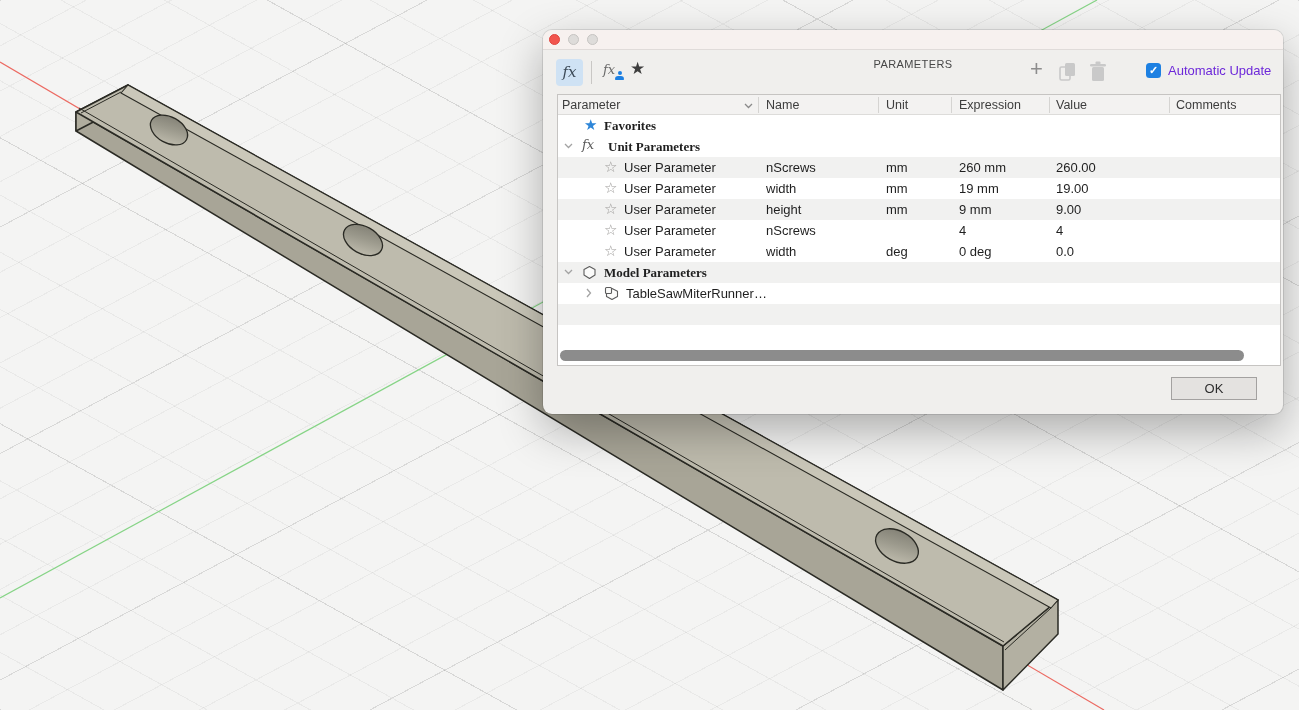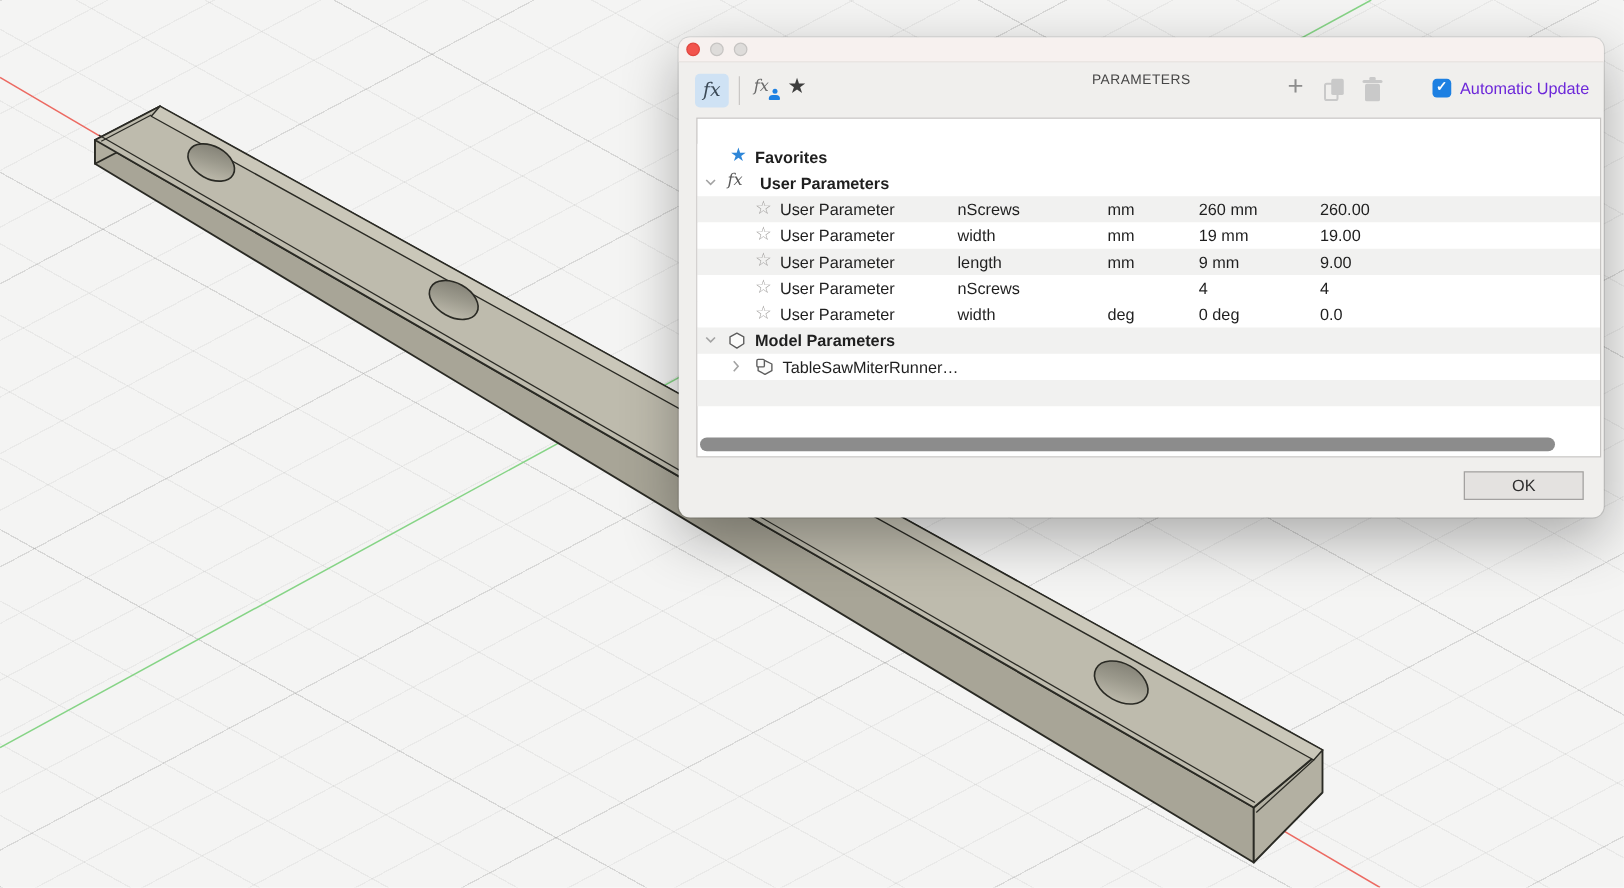--- a/index.html
+++ b/index.html
@@ -68,31 +68,31 @@
   .ptable { position:absolute; left:14px; top:64px; width:724px; height:272px;
     background:#fff; border:1px solid #c6c4c2; }
   .thead { position:absolute; left:0; top:0; right:0; height:20px;
     background:#f3f2f1; border-bottom:1px solid #dddcda; }
   .th { position:absolute; top:0; height:20px; line-height:20px;
     font-size:12.5px; color:#3d3d3d; }
   .hsep { position:absolute; top:2px; width:1px; height:16px; background:#d5d4d2; }
   .trow { position:absolute; left:0; right:0; height:21px; }
   .cell { position:absolute; top:0; height:21px; line-height:21px;
     font-size:13px; color:#1f1f1f; white-space:nowrap; }
-  .grp { font-weight:bold; }
+  .grp { font-weight:bold;font-family:Liberation Serif, serif; }
   .row-star { position:absolute; top:0; height:21px; line-height:20px;
     font-size:15px; color:#9e9c9a; }
   .row-star.fav { color:#2e86d8; font-size:15px; }
   .chev { position:absolute; top:7px; }
   .row-fx { position:absolute; top:1px; }
   .rico { position:absolute; top:3px; }
   .hscroll { position:absolute; left:2px; top:255px; width:684px; height:11px;
     background:#8c8c8c; border-radius:5.5px; }
 
-  .ok-btn { position:absolute; left:628px; top:347px; width:96px; height:23px;
+  .ok-btn { position:absolute; left:628px; top:347px; width:86px; height:23px;
     background:#e4e2e0; border:1px solid #a3a1a0; font-size:13px; color:#2e2e2e;
     font-family:"Liberation Sans",sans-serif; }
 </style>
 </head>
 <body>
 
 <div class="viewport">
   <svg width="1299" height="710" viewBox="0 0 1299 710">
     <defs>
       <linearGradient id="holeGrad" x1="0" y1="0" x2="0.35" y2="1">
@@ -154,32 +154,48 @@
       <rect x="3" y="6" width="12" height="14" rx="1.5" fill="#c9c9c9"></rect>
       <rect x="1" y="3" width="16" height="2.4" rx="1.2" fill="#c9c9c9"></rect>
       <rect x="6.5" y="0.5" width="5" height="3" rx="1" fill="#c9c9c9"></rect>
     </svg>
     <div class="cb">✓</div>
     <div class="cb-label">Automatic Update</div>
   </div>
 
   <div class="ptable">
 
+    <div class="thead">
+      <div class="th" style="left:4px">Parameter</div>
+      <svg class="chev" style="left:186px;top:8px" width="9" height="6">
+        <polyline points="1,1 4.5,4.5 8,1" fill="none" stroke="#8a8a8a" stroke-width="1.3"></polyline>
+      </svg>
+      <div class="hsep" style="left:200px"></div>
+      <div class="th" style="left:208px">Name</div>
+      <div class="hsep" style="left:320px"></div>
+      <div class="th" style="left:328px">Unit</div>
+      <div class="hsep" style="left:393px"></div>
+      <div class="th" style="left:401px">Expression</div>
+      <div class="hsep" style="left:491px"></div>
+      <div class="th" style="left:498px">Value</div>
+      <div class="hsep" style="left:611px"></div>
+      <div class="th" style="left:618px">Comments</div>
+    </div>
 
     <div class="trow" style="top:20px;background:#fff">
       <span class="row-star fav" style="left:26px">★</span>
       <span class="cell grp" style="left:46px">Favorites</span>
     </div>
 
     <div class="trow" style="top:41px;background:#fff">
       <svg class="chev" style="left:6px" width="9" height="6">
         <polyline points="1,1 4.5,4.5 8,1" fill="none" stroke="#a3a3a3" stroke-width="1.3"></polyline>
       </svg>
       <span class="row-fx fx-glyph" style="left:24px;font-size:13px;color:#5a5a5a">fx</span>
-      <span class="cell grp" style="left:50px">User Parameters</span>
+      <span class="cell grp" style="left:50px">Unit Parameters</span>
     </div>
 
     <div class="trow" style="top:62px;background:#f1f1f0">
       <span class="row-star" style="left:46px">☆</span>
       <span class="cell" style="left:66px">User Parameter</span>
       <span class="cell" style="left:208px">nScrews</span>
       <span class="cell" style="left:328px">mm</span>
       <span class="cell" style="left:401px">260 mm</span>
       <span class="cell" style="left:498px">260.00</span>
       <span class="cell" style="left:618px"></span>
@@ -189,21 +205,21 @@
       <span class="cell" style="left:66px">User Parameter</span>
       <span class="cell" style="left:208px">width</span>
       <span class="cell" style="left:328px">mm</span>
       <span class="cell" style="left:401px">19 mm</span>
       <span class="cell" style="left:498px">19.00</span>
       <span class="cell" style="left:618px"></span>
     </div>
     <div class="trow" style="top:104px;background:#f1f1f0">
       <span class="row-star" style="left:46px">☆</span>
       <span class="cell" style="left:66px">User Parameter</span>
-      <span class="cell" style="left:208px">length</span>
+      <span class="cell" style="left:208px">height</span>
       <span class="cell" style="left:328px">mm</span>
       <span class="cell" style="left:401px">9 mm</span>
       <span class="cell" style="left:498px">9.00</span>
       <span class="cell" style="left:618px"></span>
     </div>
     <div class="trow" style="top:125px;background:#fff">
       <span class="row-star" style="left:46px">☆</span>
       <span class="cell" style="left:66px">User Parameter</span>
       <span class="cell" style="left:208px">nScrews</span>
       <span class="cell" style="left:328px"></span>

